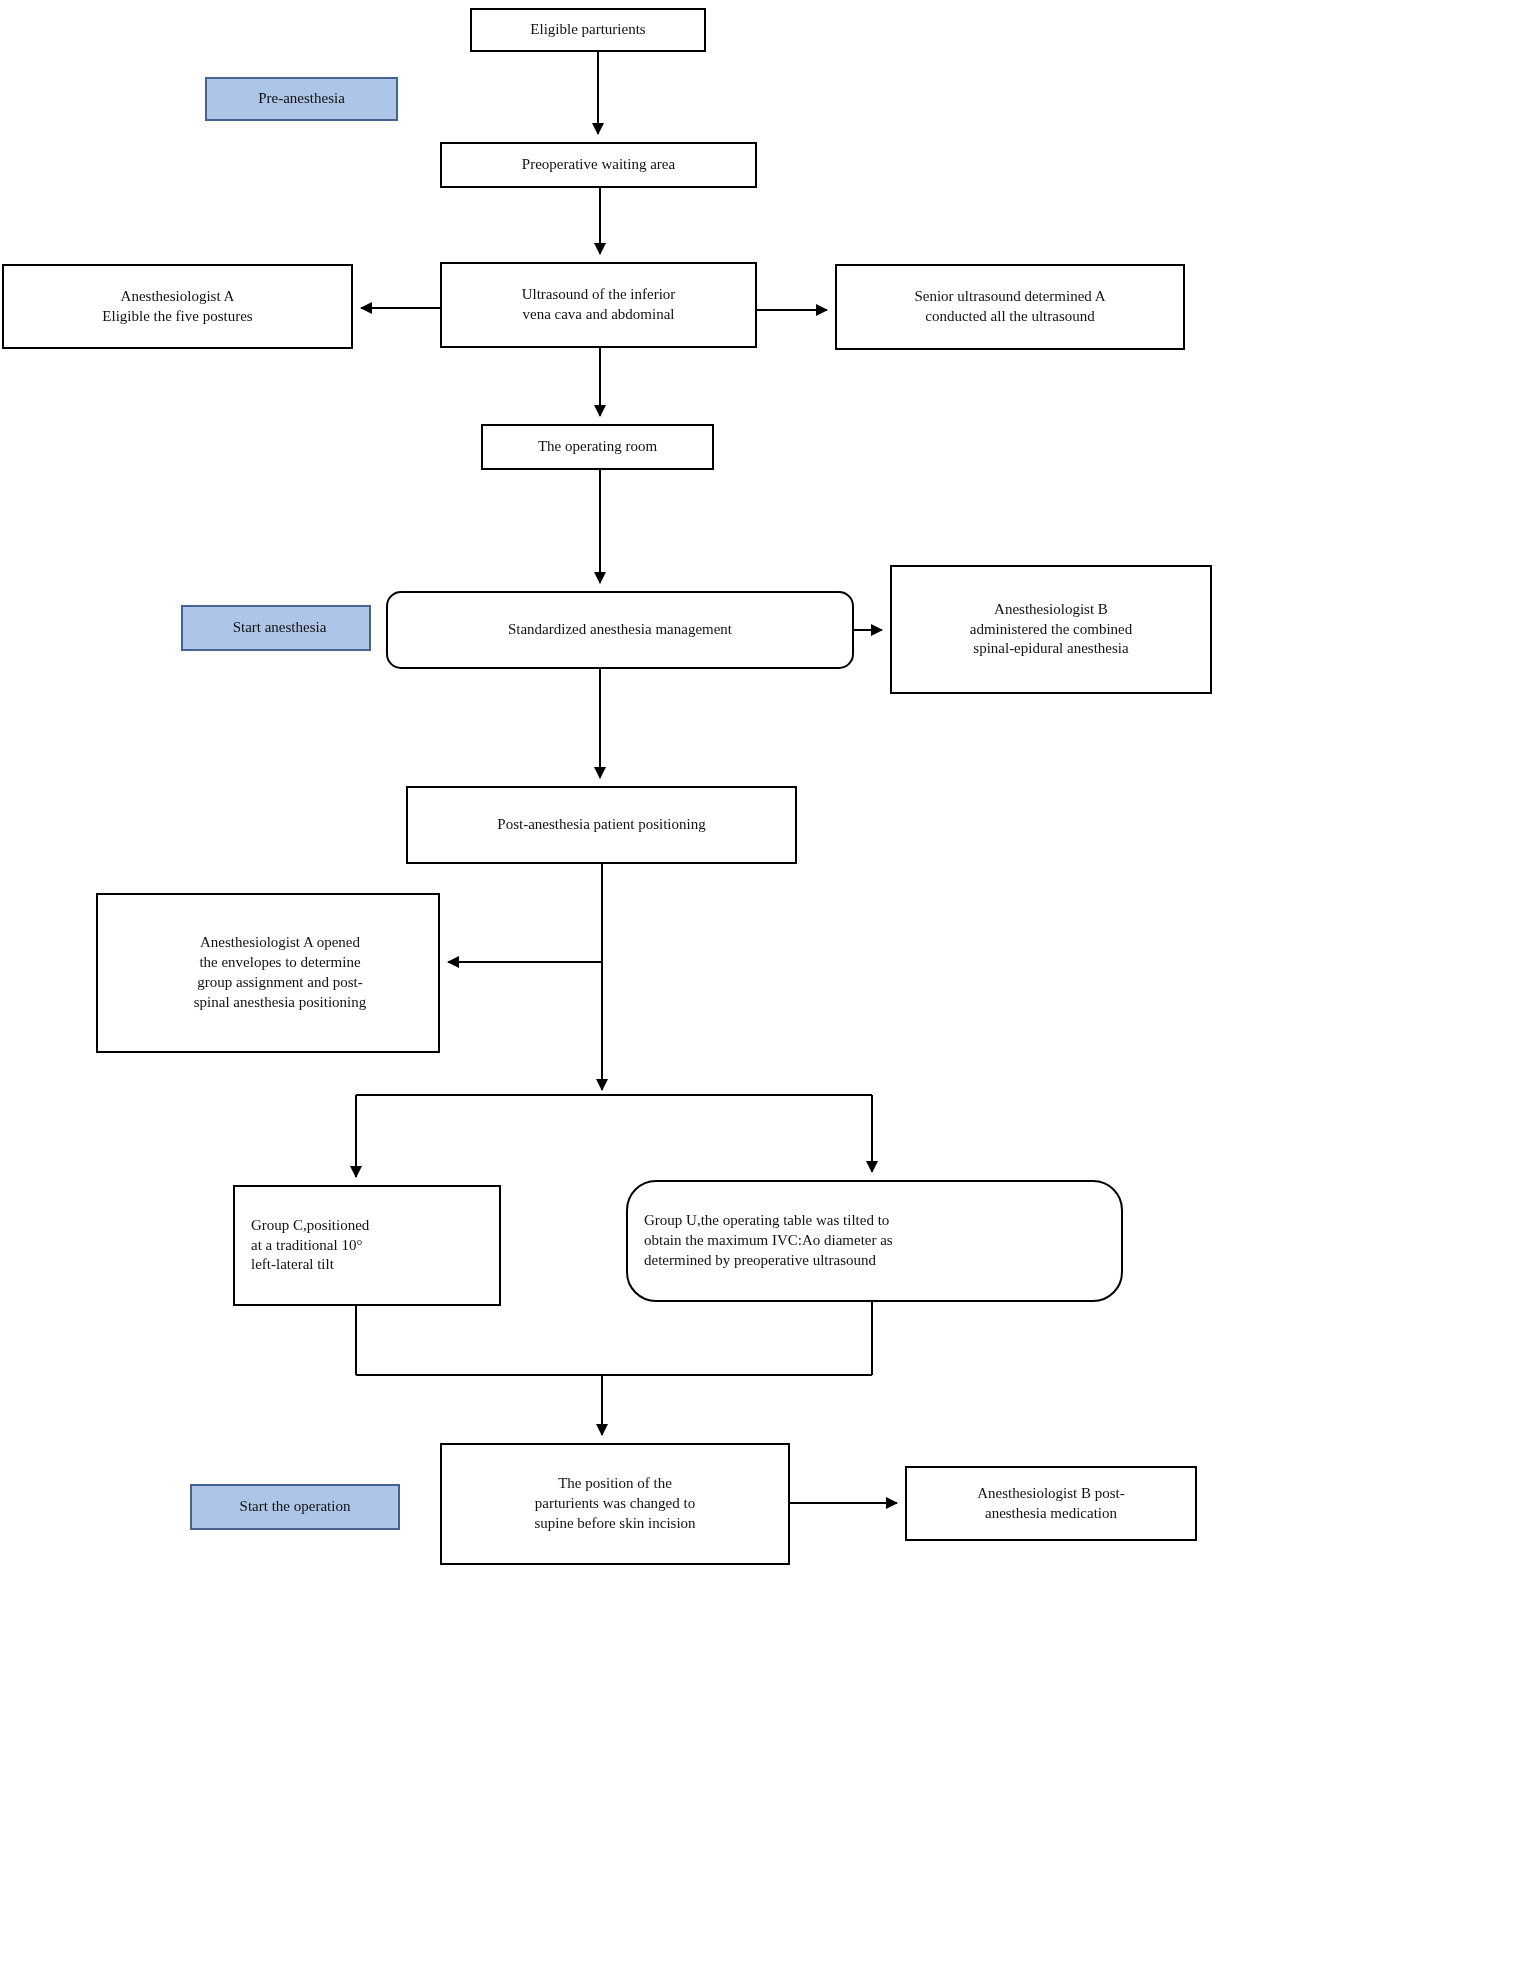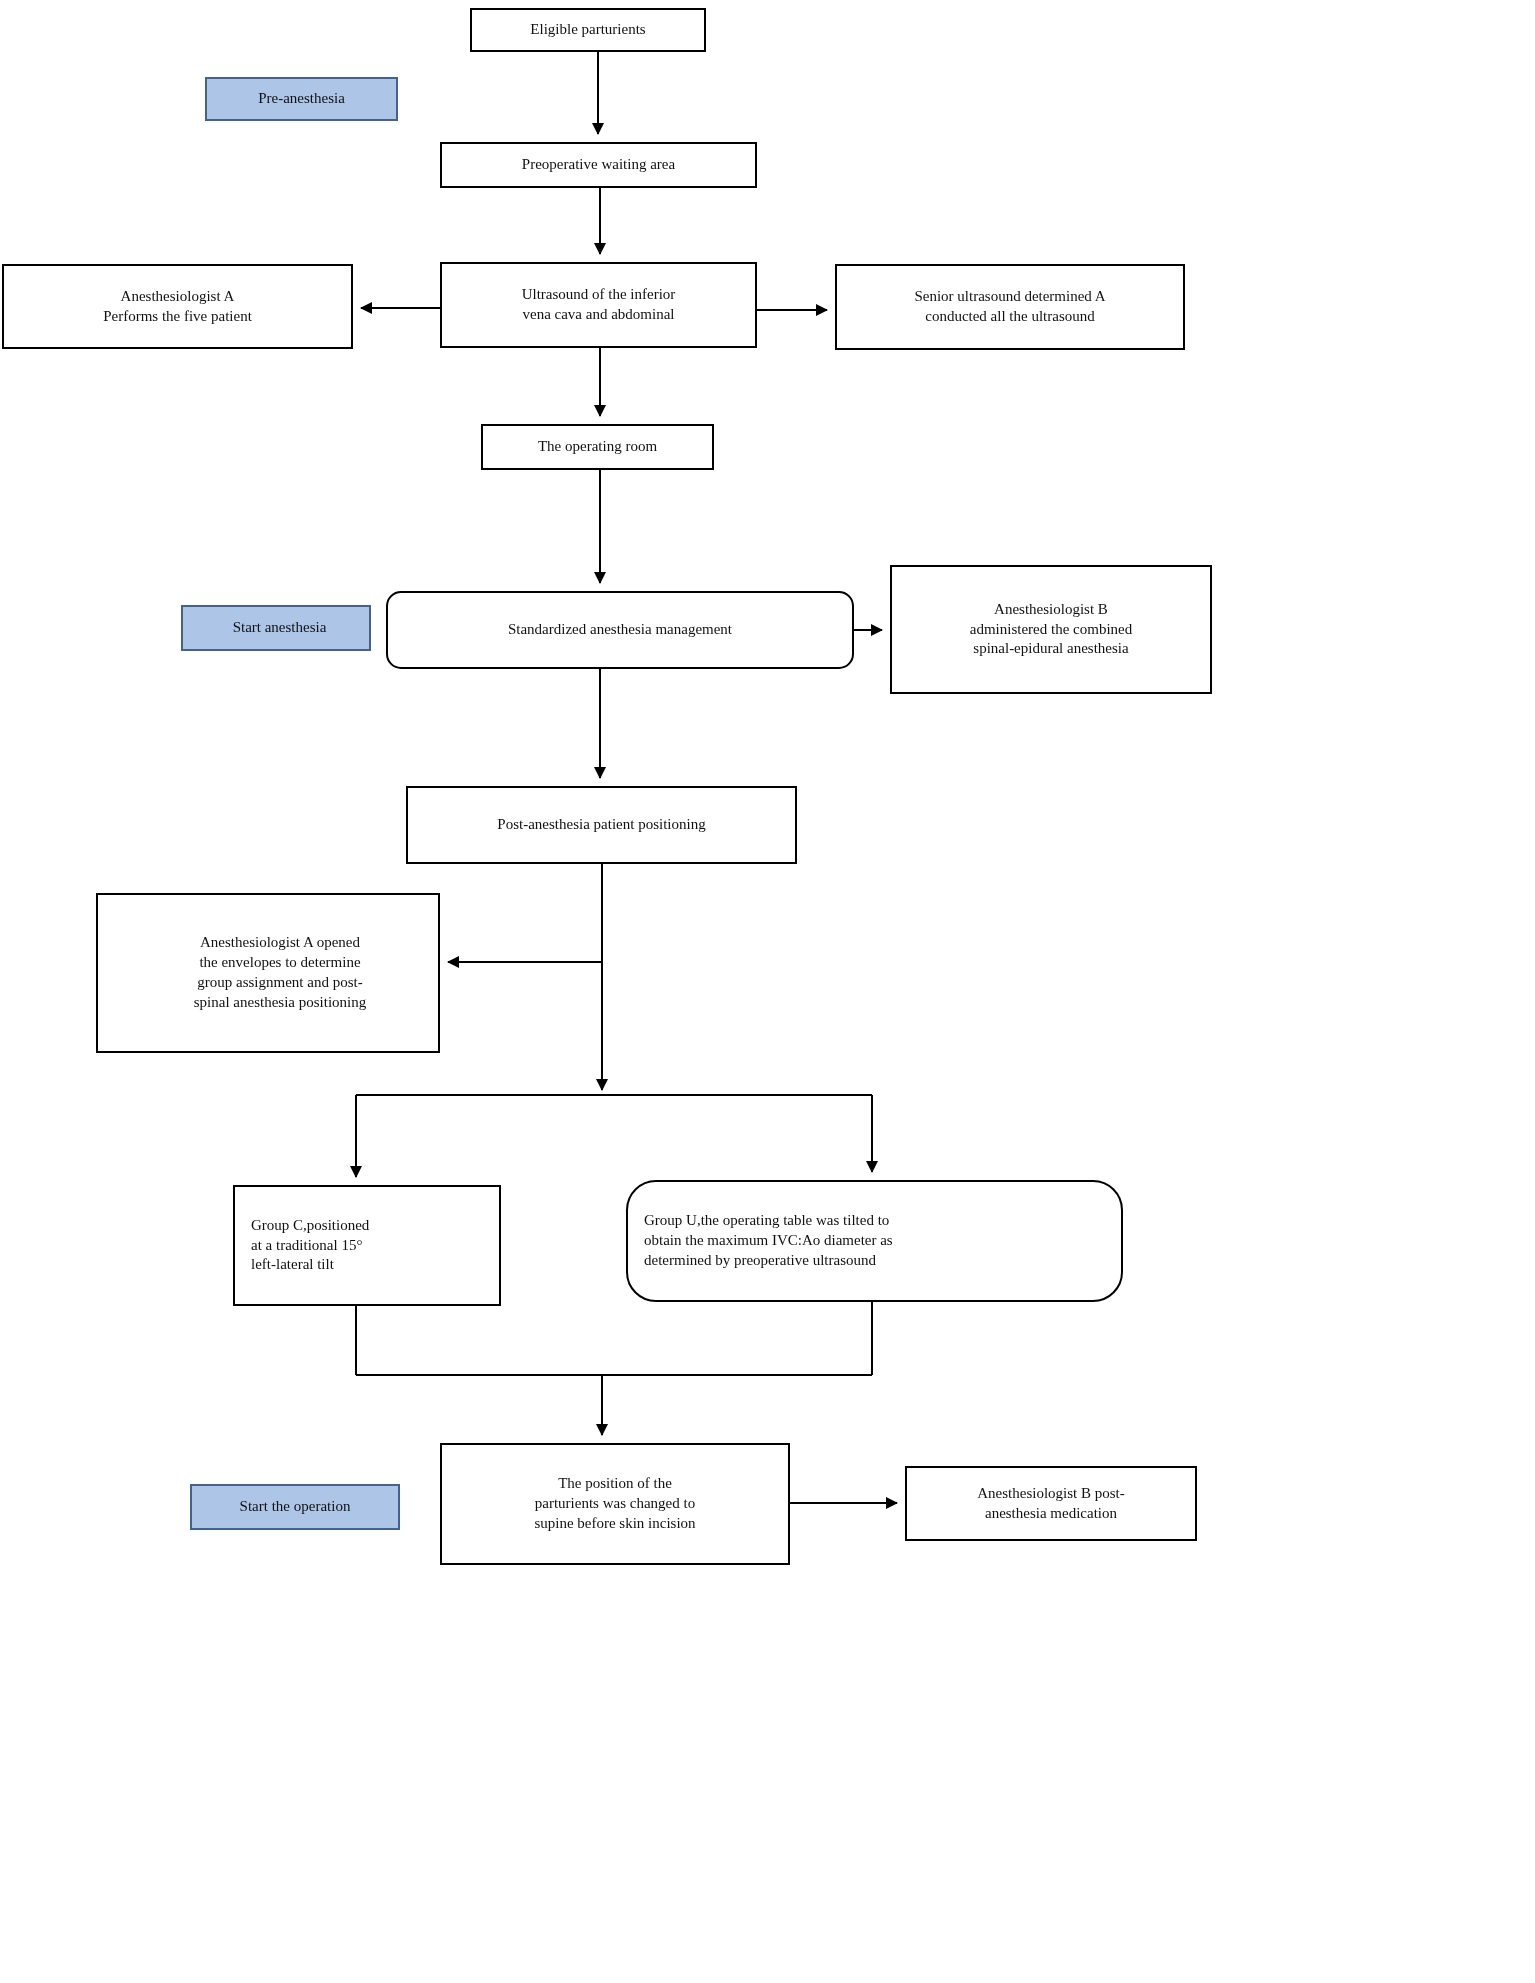--- a/index.html
+++ b/index.html
@@ -95,21 +95,21 @@
     <span class="lbl">Preoperative waiting area</span>
   </div>
 
   <div class="node" style="left:440px; top:262px; width:317px; height:86px;">
     <span class="lbl">Ultrasound of the inferior
 vena cava and abdominal</span>
   </div>
 
   <div class="node" style="left:2px; top:264px; width:351px; height:85px;">
     <span class="lbl">Anesthesiologist A
-Performs the five patient</span>
+Eligible the five postures</span>
   </div>
 
   <div class="node" style="left:835px; top:264px; width:350px; height:86px;">
     <span class="lbl">Senior ultrasound determined A
 conducted all the ultrasound</span>
   </div>
 
   <div class="node" style="left:481px; top:424px; width:233px; height:46px;">
     <span class="lbl">The operating room</span>
   </div>
@@ -134,21 +134,21 @@
 
   <div class="node" style="left:96px; top:893px; width:344px; height:160px;padding-left:34px;">
     <span class="lbl">Anesthesiologist A opened
 the envelopes to determine
 group assignment and post-
 spinal anesthesia positioning</span>
   </div>
 
   <div class="node align-left" style="left:233px; top:1185px; width:268px; height:121px;">
     <span class="lbl">Group C,positioned
-at a traditional 15°
+at a traditional 10°
 left-lateral tilt</span>
   </div>
 
   <div class="node align-left" style="left:626px; top:1180px; width:497px; height:122px;border-radius:30px;">
     <span class="lbl">Group U,the operating table was tilted to
 obtain the maximum IVC:Ao diameter as
 determined by preoperative ultrasound</span>
   </div>
 
   <div class="node phase" style="left:190px; top:1484px; width:210px; height:46px;">

